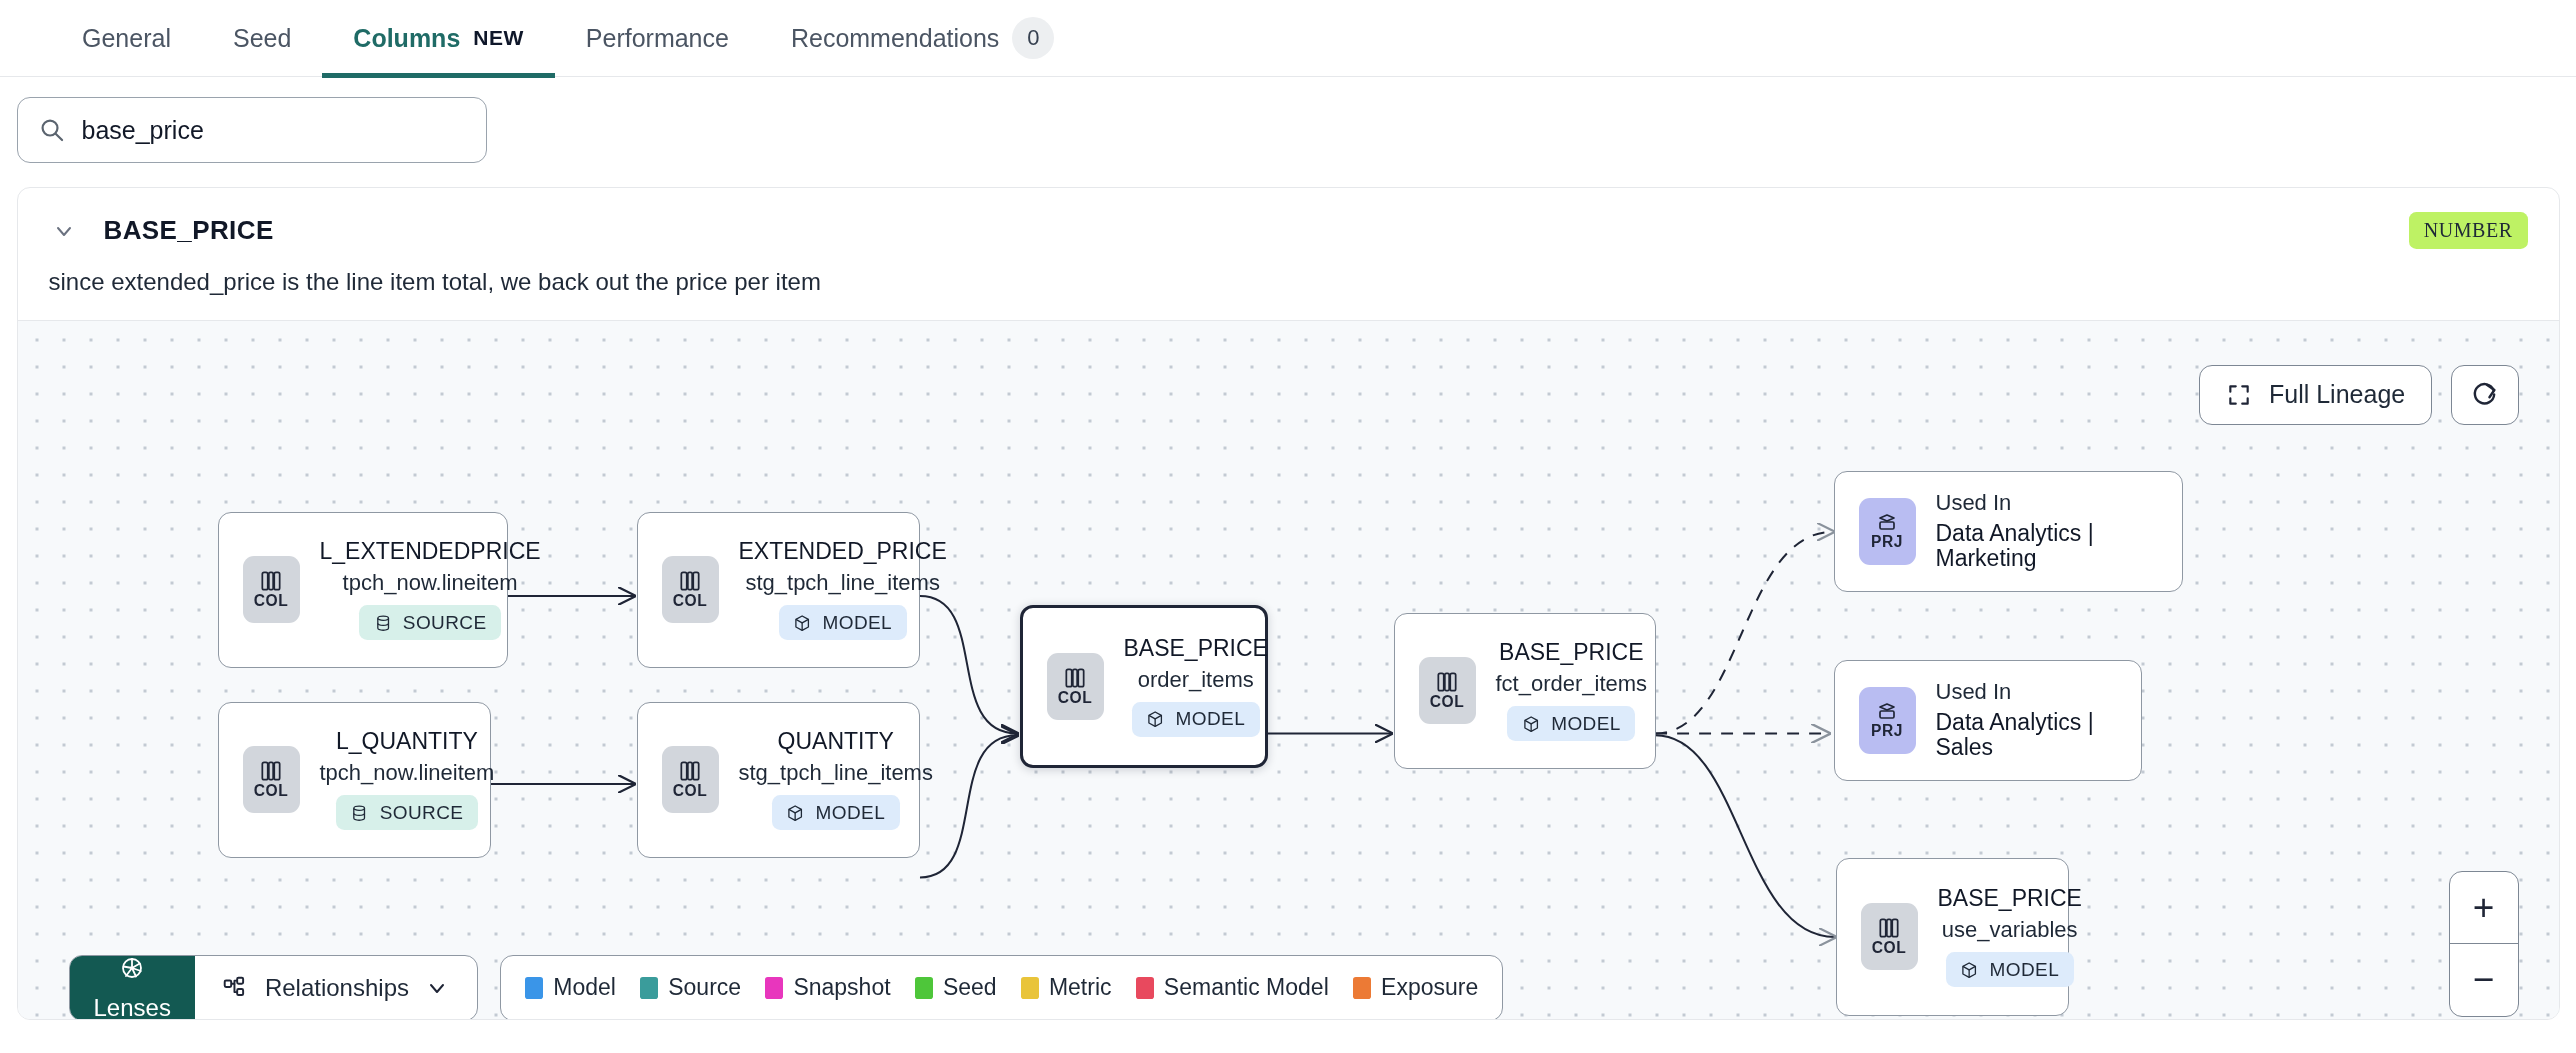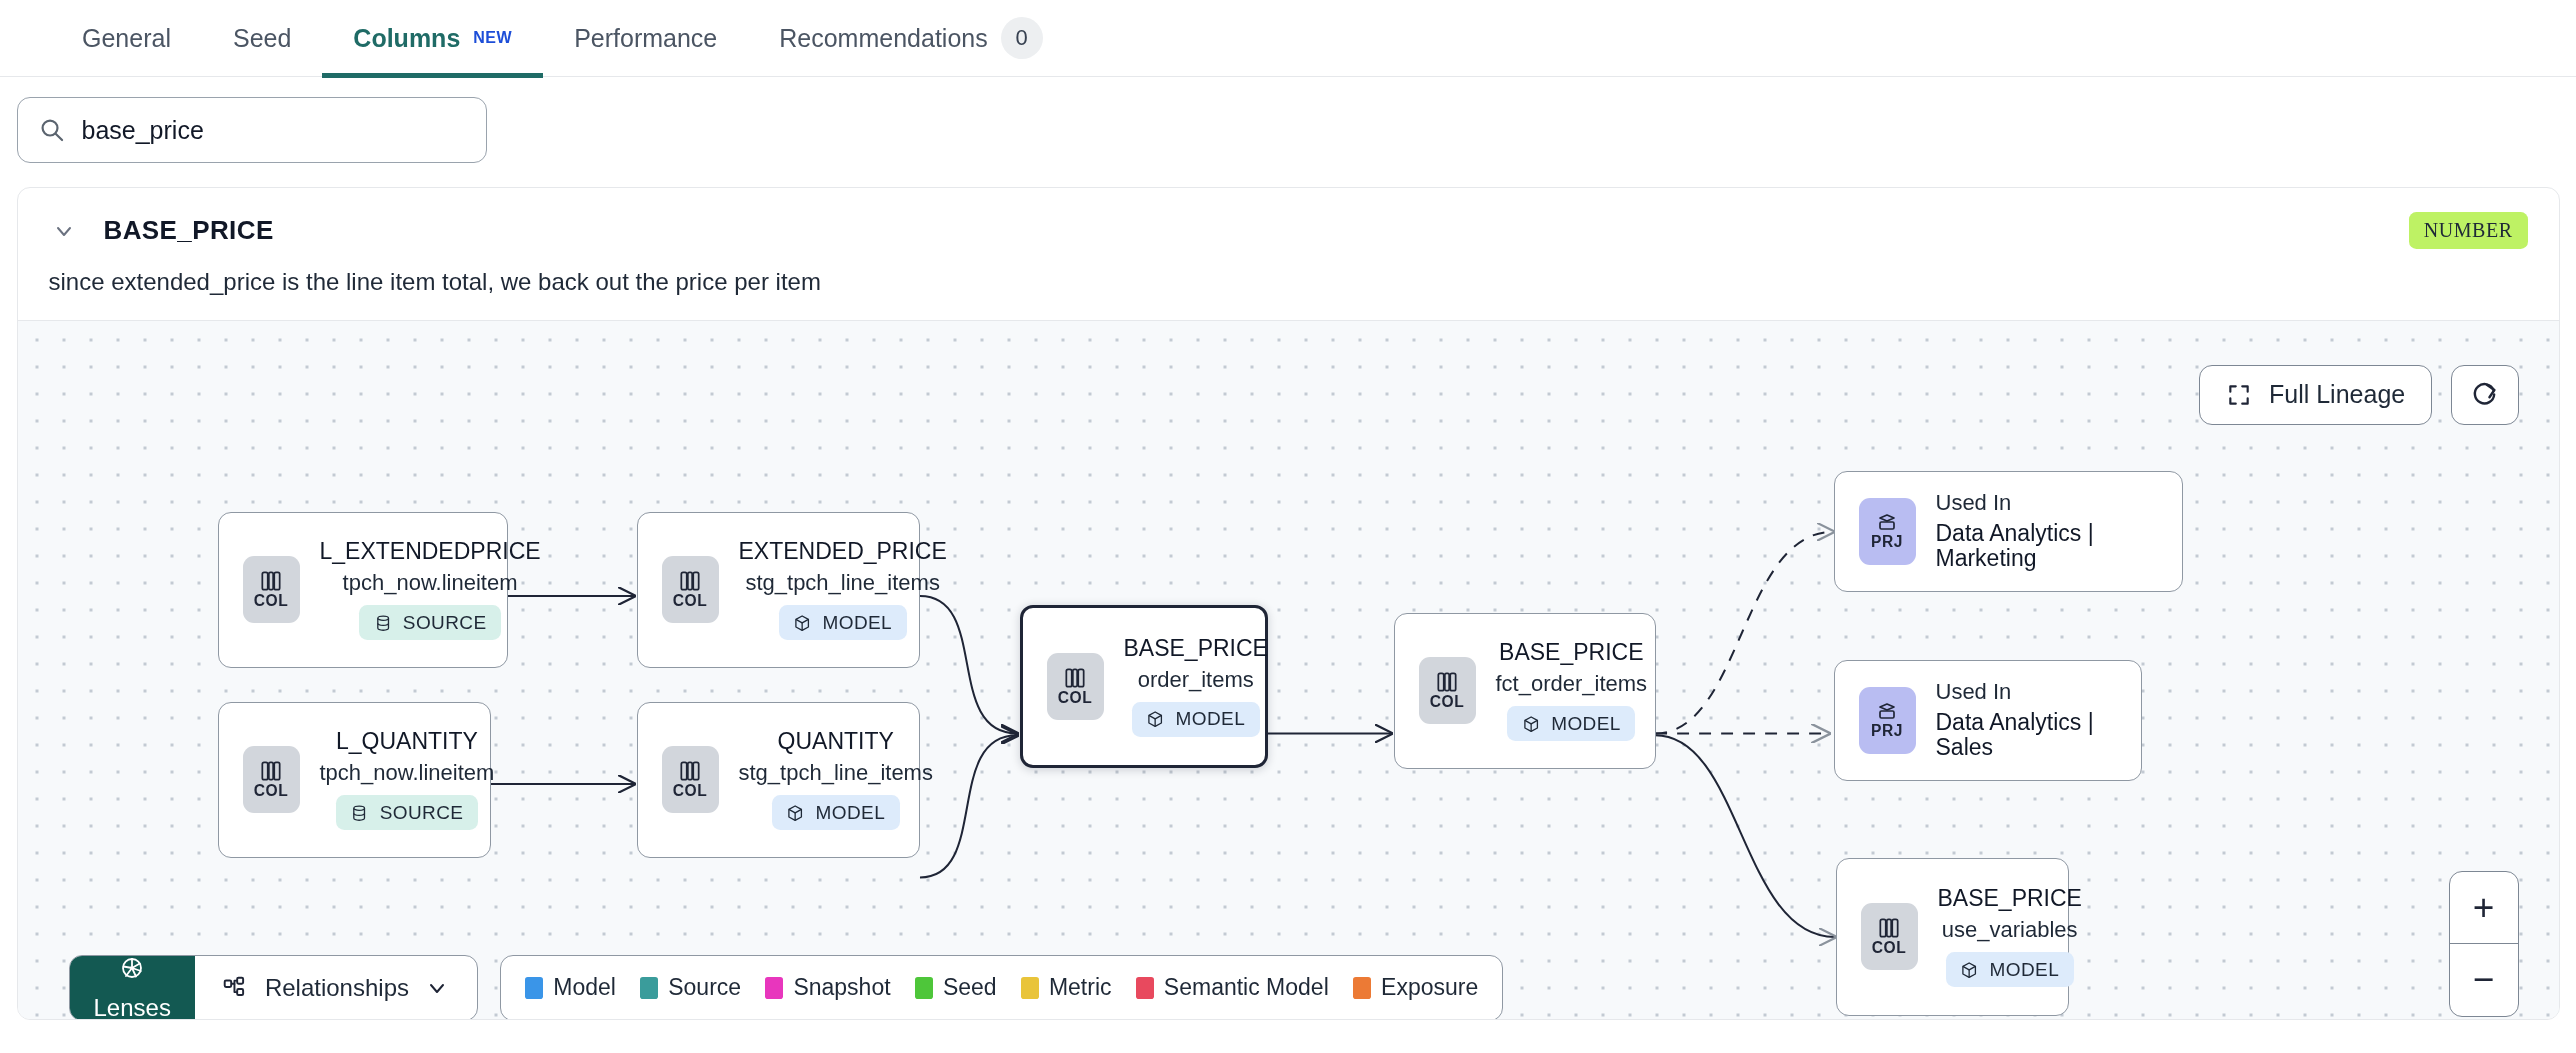--- a/index.html
+++ b/index.html
@@ -35,22 +35,22 @@
   }
   .tab.active { color: #1f6b66; font-weight: bold; }
   .tab.active::after {
     content: "";
     position: absolute;
     left: 0; right: 0; bottom: -1.8px;
     height: 5.5px;
     background: #1f6b66;
   }
   .new-badge {
-    color: #1d4ed8;
-    font-size: 16px;
+    color: #0f172a;
+    font-size: 21px;
     font-weight: bold;
     letter-spacing: 0.5px;
   }
   .count-pill {
     display: inline-flex;
     align-items: center;
     justify-content: center;
     min-width: 42px;
     height: 42px;
     padding: 0 13px;

